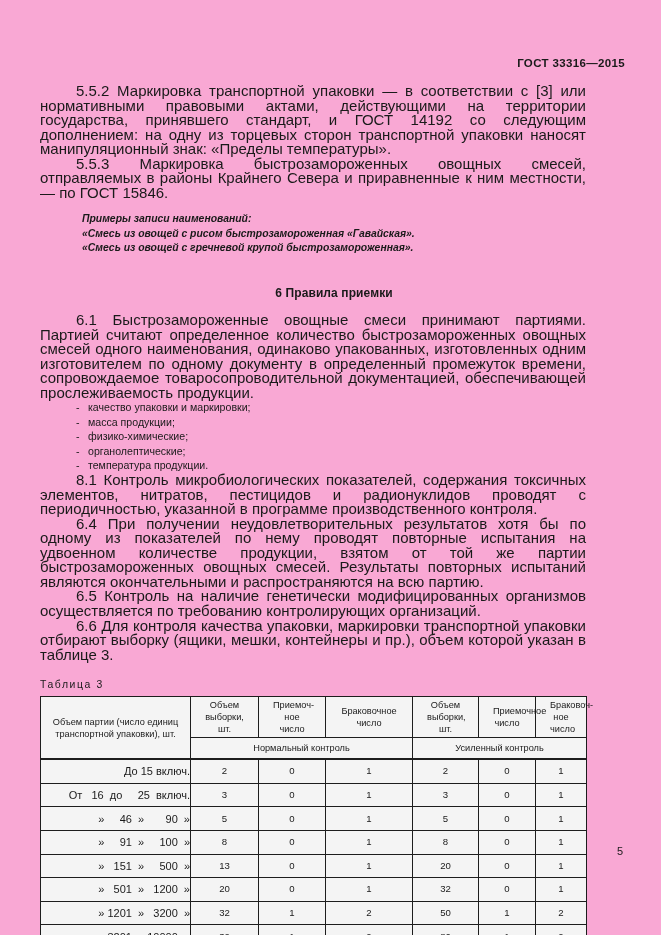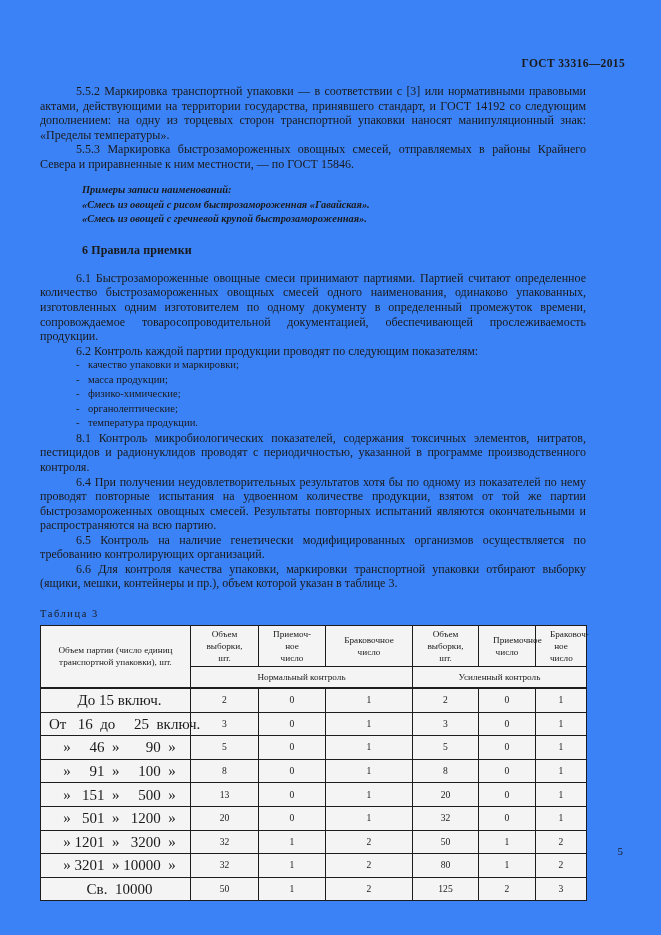--- a/index.html
+++ b/index.html
@@ -13,41 +13,40 @@
     font-family: "Liberation Sans", sans-serif;
     color: #1a1a1a;
     position: relative;
     overflow: hidden;
   }
   .page {
     position: absolute;
     left: 0; top: 0;
     width: 661px;
     height: 935px;
-    background: #3b82f6;
-    font-family: Liberation Serif, serif;
+    background: #f9a8d4;
   }
   .header-line {
     position: absolute;
     top: 57px;
     right: 36px;
     font-size: 11.5px;
     font-weight: bold;
     letter-spacing: 0.35px;
     white-space: nowrap;
   }
   .content {
     position: absolute;
     left: 40px;
     top: 84px;
     width: 546px;
   }
   p.para {
     margin: 0;
-    font-size: 12px;
+    font-size: 15px;
     line-height: 14.55px;
     text-align: justify;
     text-justify: inter-word;
     hyphens: manual;
   }
   p.indent {
     text-indent: 36px;
   }
   .ital {
     font-style: italic;
@@ -65,22 +64,23 @@
     margin-top: 12px;
   }
   h2.section {
     font-size: 12px;
     font-weight: bold;
     margin: 0;
     padding-left: 42px;
     letter-spacing: 0.1px;
   }
   .section-wrap {
-    margin-top: 16px;
+    margin-top: 30px;
     margin-bottom: 13px;
+    text-align: center;
   }
   ul.bullets {
     list-style: none;
     margin: 0;
     padding: 0;
   }
   ul.bullets li {
     font-size: 10.6px;
     line-height: 14.55px;
     padding-left: 48px;
@@ -124,24 +124,24 @@
     height: 20px;
     border-bottom-width: 2px;
   }
   table.t3 .col1-head {
     border-bottom-width: 2px;
   }
   table.t3 tbody td {
     height: 22.6px;
   }
   table.t3 tbody td.c1 {
-    text-align: center;
+    text-align: right;
     padding-left: 8px;
     white-space: pre;
-    font-size: 15px;
+    font-size: 11px;
   }
   table.t3 tbody td.num {
     font-size: 9.6px;
   }
   .page-number {
     position: absolute;
     right: 38px;
     top: 845px;
     font-size: 11px;
   }
@@ -162,21 +162,20 @@
       <p class="ital first">Примеры записи наименований:</p>
       <p class="ital">«Смесь из овощей с рисом быстрозамороженная «Гавайская».</p>
       <p class="ital">«Смесь из овощей с гречневой крупой быстрозамороженная».</p>
     </div>
 
     <div class="section-wrap">
       <h2 class="section">6 Правила приемки</h2>
     </div>
 
     <p class="para indent">6.1 Быстрозамороженные овощные смеси принимают партиями. Партией считают определенное количество быстрозамороженных овощных смесей одного наименования, одинаково упакованных, изготовленных одним изготовителем по одному документу в определенный промежуток времени, сопровождаемое товаросопроводительной документацией, обеспечивающей прослеживаемость продукции.</p>
-    <p class="para indent">6.2 Контроль каждой партии продукции проводят по следующим показателям:</p>
 
     <ul class="bullets">
       <li><span class="dash">-</span><span>качество упаковки и маркировки;</span></li>
       <li><span class="dash">-</span><span>масса продукции;</span></li>
       <li><span class="dash">-</span><span>физико-химические;</span></li>
       <li><span class="dash">-</span><span>органолептические;</span></li>
       <li><span class="dash">-</span><span>температура продукции.</span></li>
     </ul>
 
     <p class="para indent">8.1 Контроль микробиологических показателей, содержания токсичных элементов, нитратов, пестицидов и радионуклидов проводят с периодичностью, указанной в программе производственного контроля.</p>

